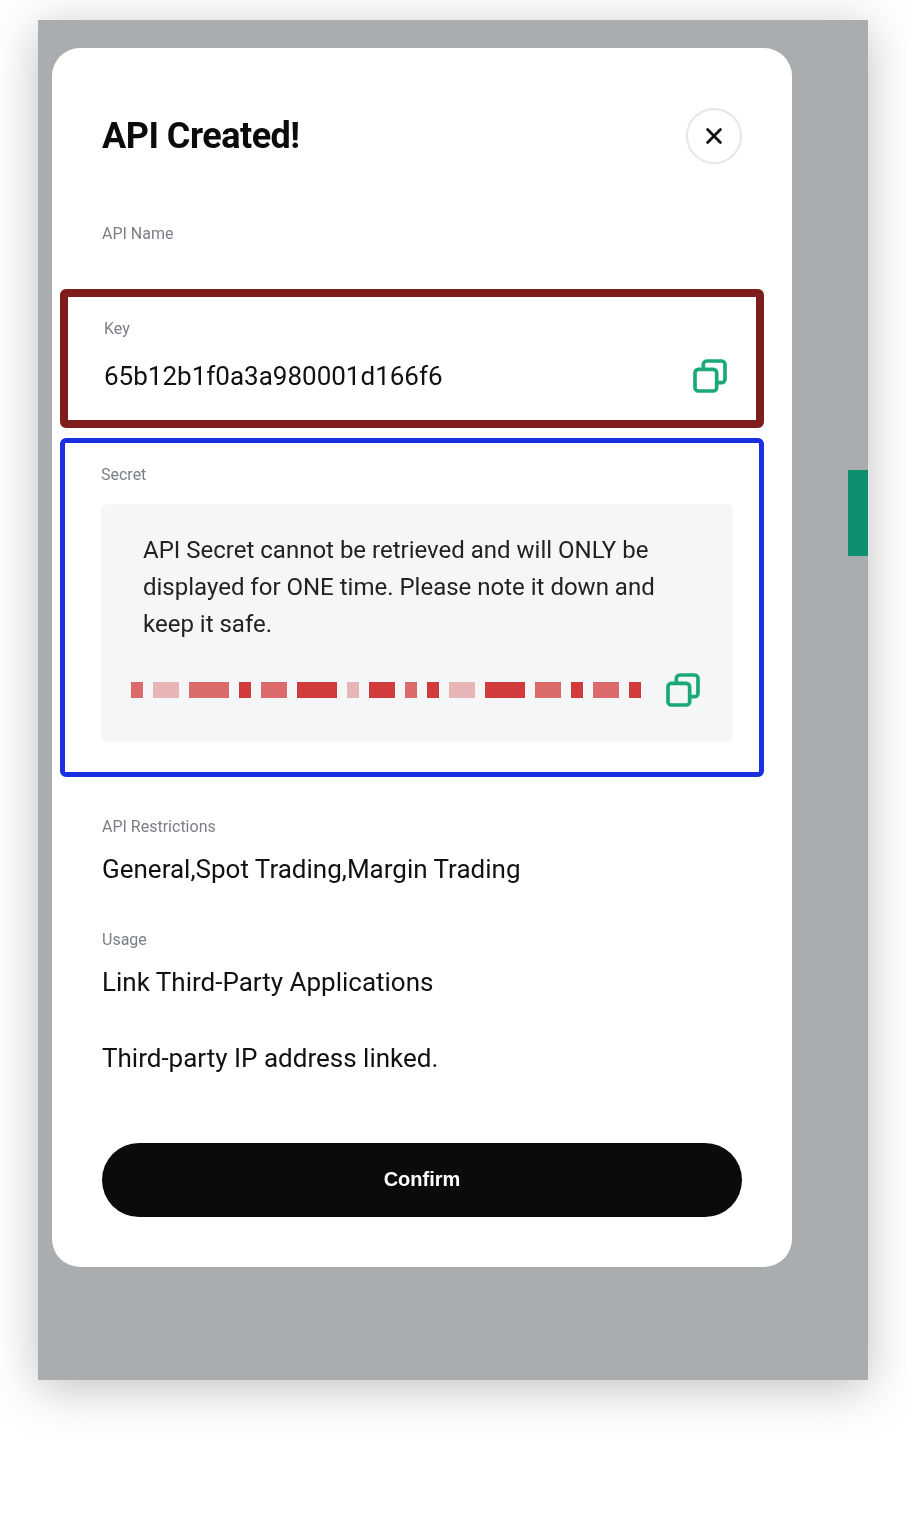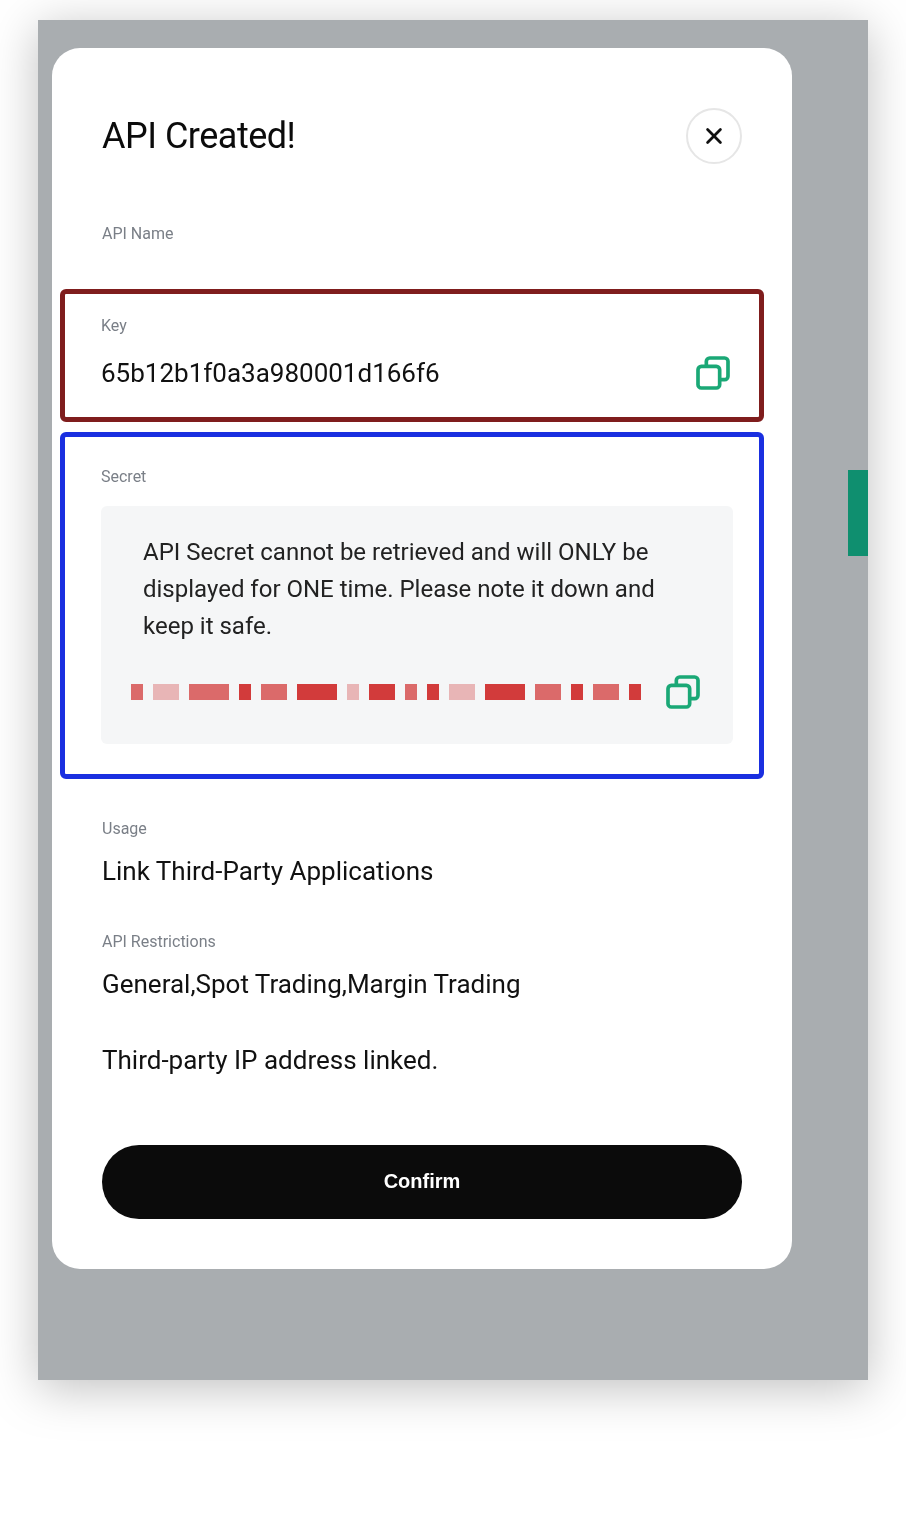--- a/index.html
+++ b/index.html
@@ -46,21 +46,21 @@
     padding: 60px 50px 50px 50px;
   }
   .dialog-header {
     display: flex;
     align-items: center;
     justify-content: space-between;
     margin-bottom: 60px;
   }
   .dialog-title {
     font-size: 36px;
-    font-weight: 400;
+    font-weight: 700;
     color: #0b0b0b;
     letter-spacing: -0.5px;
     text-align: center;
   }
   .close-btn {
     width: 56px;
     height: 56px;
     border-radius: 50%;
     border: 2px solid #e6e6e6;
     background: #ffffff;
@@ -76,31 +76,31 @@
     font-size: 16px;
     color: #7a7f87;
     margin-bottom: 18px;
   }
   .field-value {
     font-size: 26px;
     color: #111111;
   }
 
   .highlight-box {
-    border: 5px solid #7f1d1d;
+    border: 8px solid #7f1d1d;
     border-radius: 6px;
     padding: 22px 26px 24px 36px;
     margin-left: -42px;
     margin-right: -22px;
     margin-bottom: 10px;
   }
   .highlight-box2 {
     border: 5px solid #1a2fe0;
     border-radius: 6px;
-    padding: 30px 26px 30px 36px;
+    padding: 22px 26px 30px 36px;
     margin-left: -42px;
     margin-right: -22px;
     margin-bottom: 40px;
   }
 
   .key-row {
     display: flex;
     align-items: center;
     justify-content: space-between;
     gap: 25px;
@@ -225,28 +225,28 @@
             <svg class="copy-icon" viewBox="0 0 24 24" fill="none" stroke="#1aa876" stroke-width="2.2">
               <rect x="8" y="3" width="13" height="13" rx="2"></rect>
               <rect x="3" y="8" width="13" height="13" rx="2" fill="#f5f6f7"></rect>
             </svg>
           </div>
         </div>
       </div>
 
       
       <div class="field">
+        <div class="field-label">API Restrictions</div>
+        <div class="field-value">General,Spot Trading,Margin Trading</div>
+      </div>
+
+      
+      <div class="field">
         <div class="field-label">Usage</div>
         <div class="field-value">Link Third-Party Applications</div>
-      </div>
-
-      
-      <div class="field">
-        <div class="field-label">API Restrictions</div>
-        <div class="field-value">General,Spot Trading,Margin Trading</div>
       </div>
 
       
       <div class="field" style="margin-bottom:30px;">
         <div class="field-value">Third-party IP address linked.</div>
       </div>
 
       <button class="confirm-btn">Confirm</button>
 
     </div>

